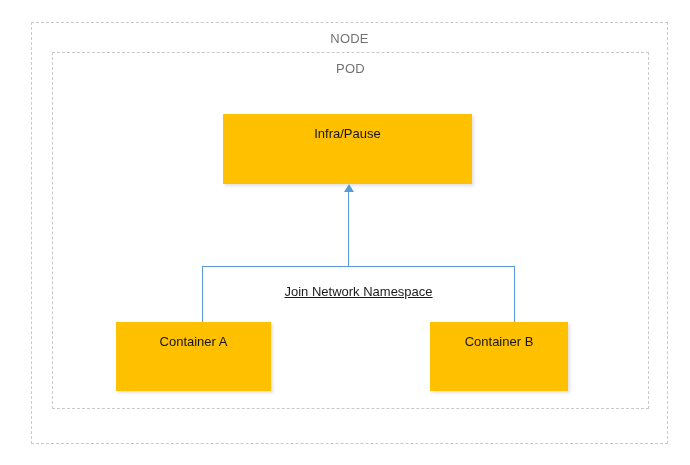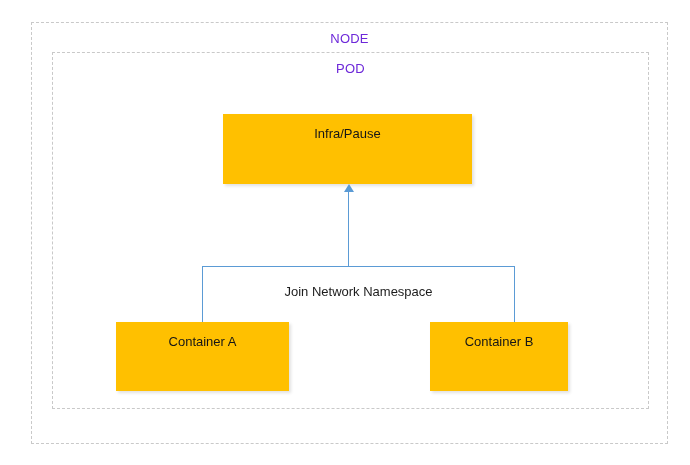--- a/index.html
+++ b/index.html
@@ -34,21 +34,21 @@
     top: 52px;
     width: 597px;
     height: 357px;
   }
   .zone-label {
     position: absolute;
     left: 0;
     right: 0;
     text-align: center;
     font-size: 13px;
-    color: #6d28d9;
+    color: #737373;
     letter-spacing: 0.2px;
     white-space: nowrap;
   }
   .zone-node > .zone-label { top: 8px; }
   .zone-pod  > .zone-label { top: 8px; }
 
   
   .box {
     position: absolute;
     box-sizing: border-box;
@@ -69,21 +69,21 @@
     top: 114px;
     width: 249px;
     height: 70px;
     padding-left: 20px;
   }
   .box-infra > .box-label { top: 12px; }
 
   .box-container-a {
     left: 116px;
     top: 322px;
-    width: 173px;
+    width: 155px;
     height: 69px;
   }
   .box-container-a > .box-label { top: 12px; }
 
   .box-container-b {
     left: 430px;
     top: 322px;
     width: 138px;
     height: 69px;
   }
@@ -137,20 +137,21 @@
   
   .edge-label {
     position: absolute;
     left: 202px;
     width: 313px;
     top: 284px;
     text-align: center;
     font-size: 13px;
     color: #1c1c1c;
     white-space: nowrap;
+    text-decoration: underline;
   }
 </style>
 </head>
 <body>
 
 <div id="canvas">
 
   <div class="zone zone-node">
     <div class="zone-label">NODE</div>
   </div>

